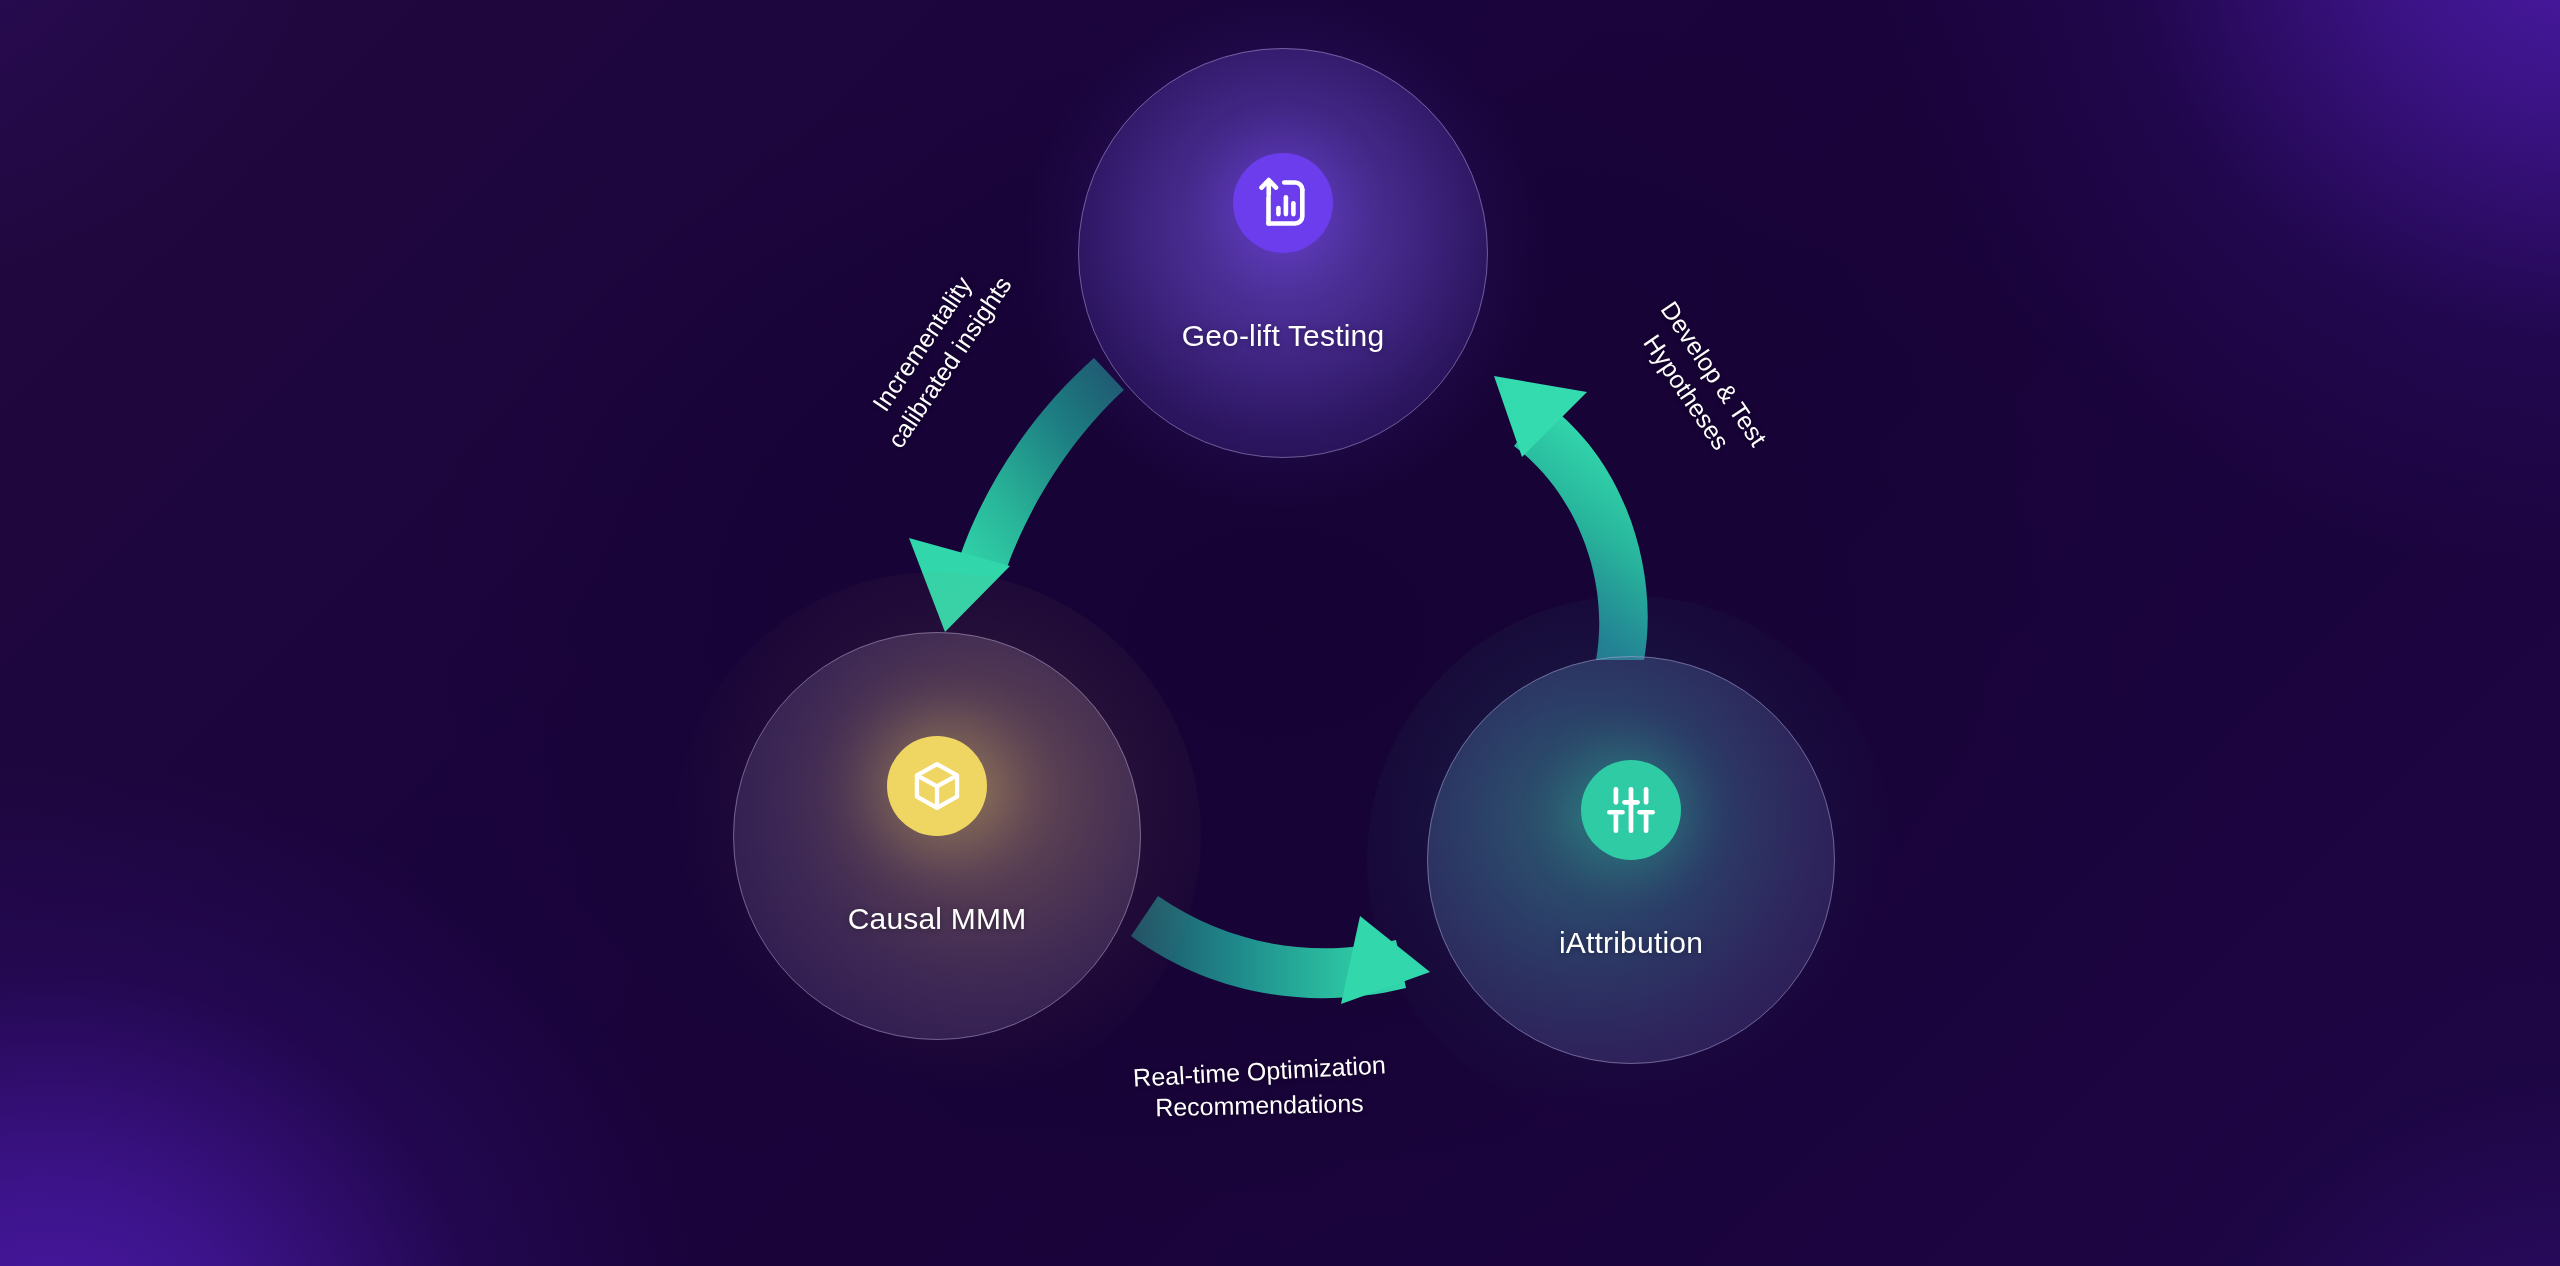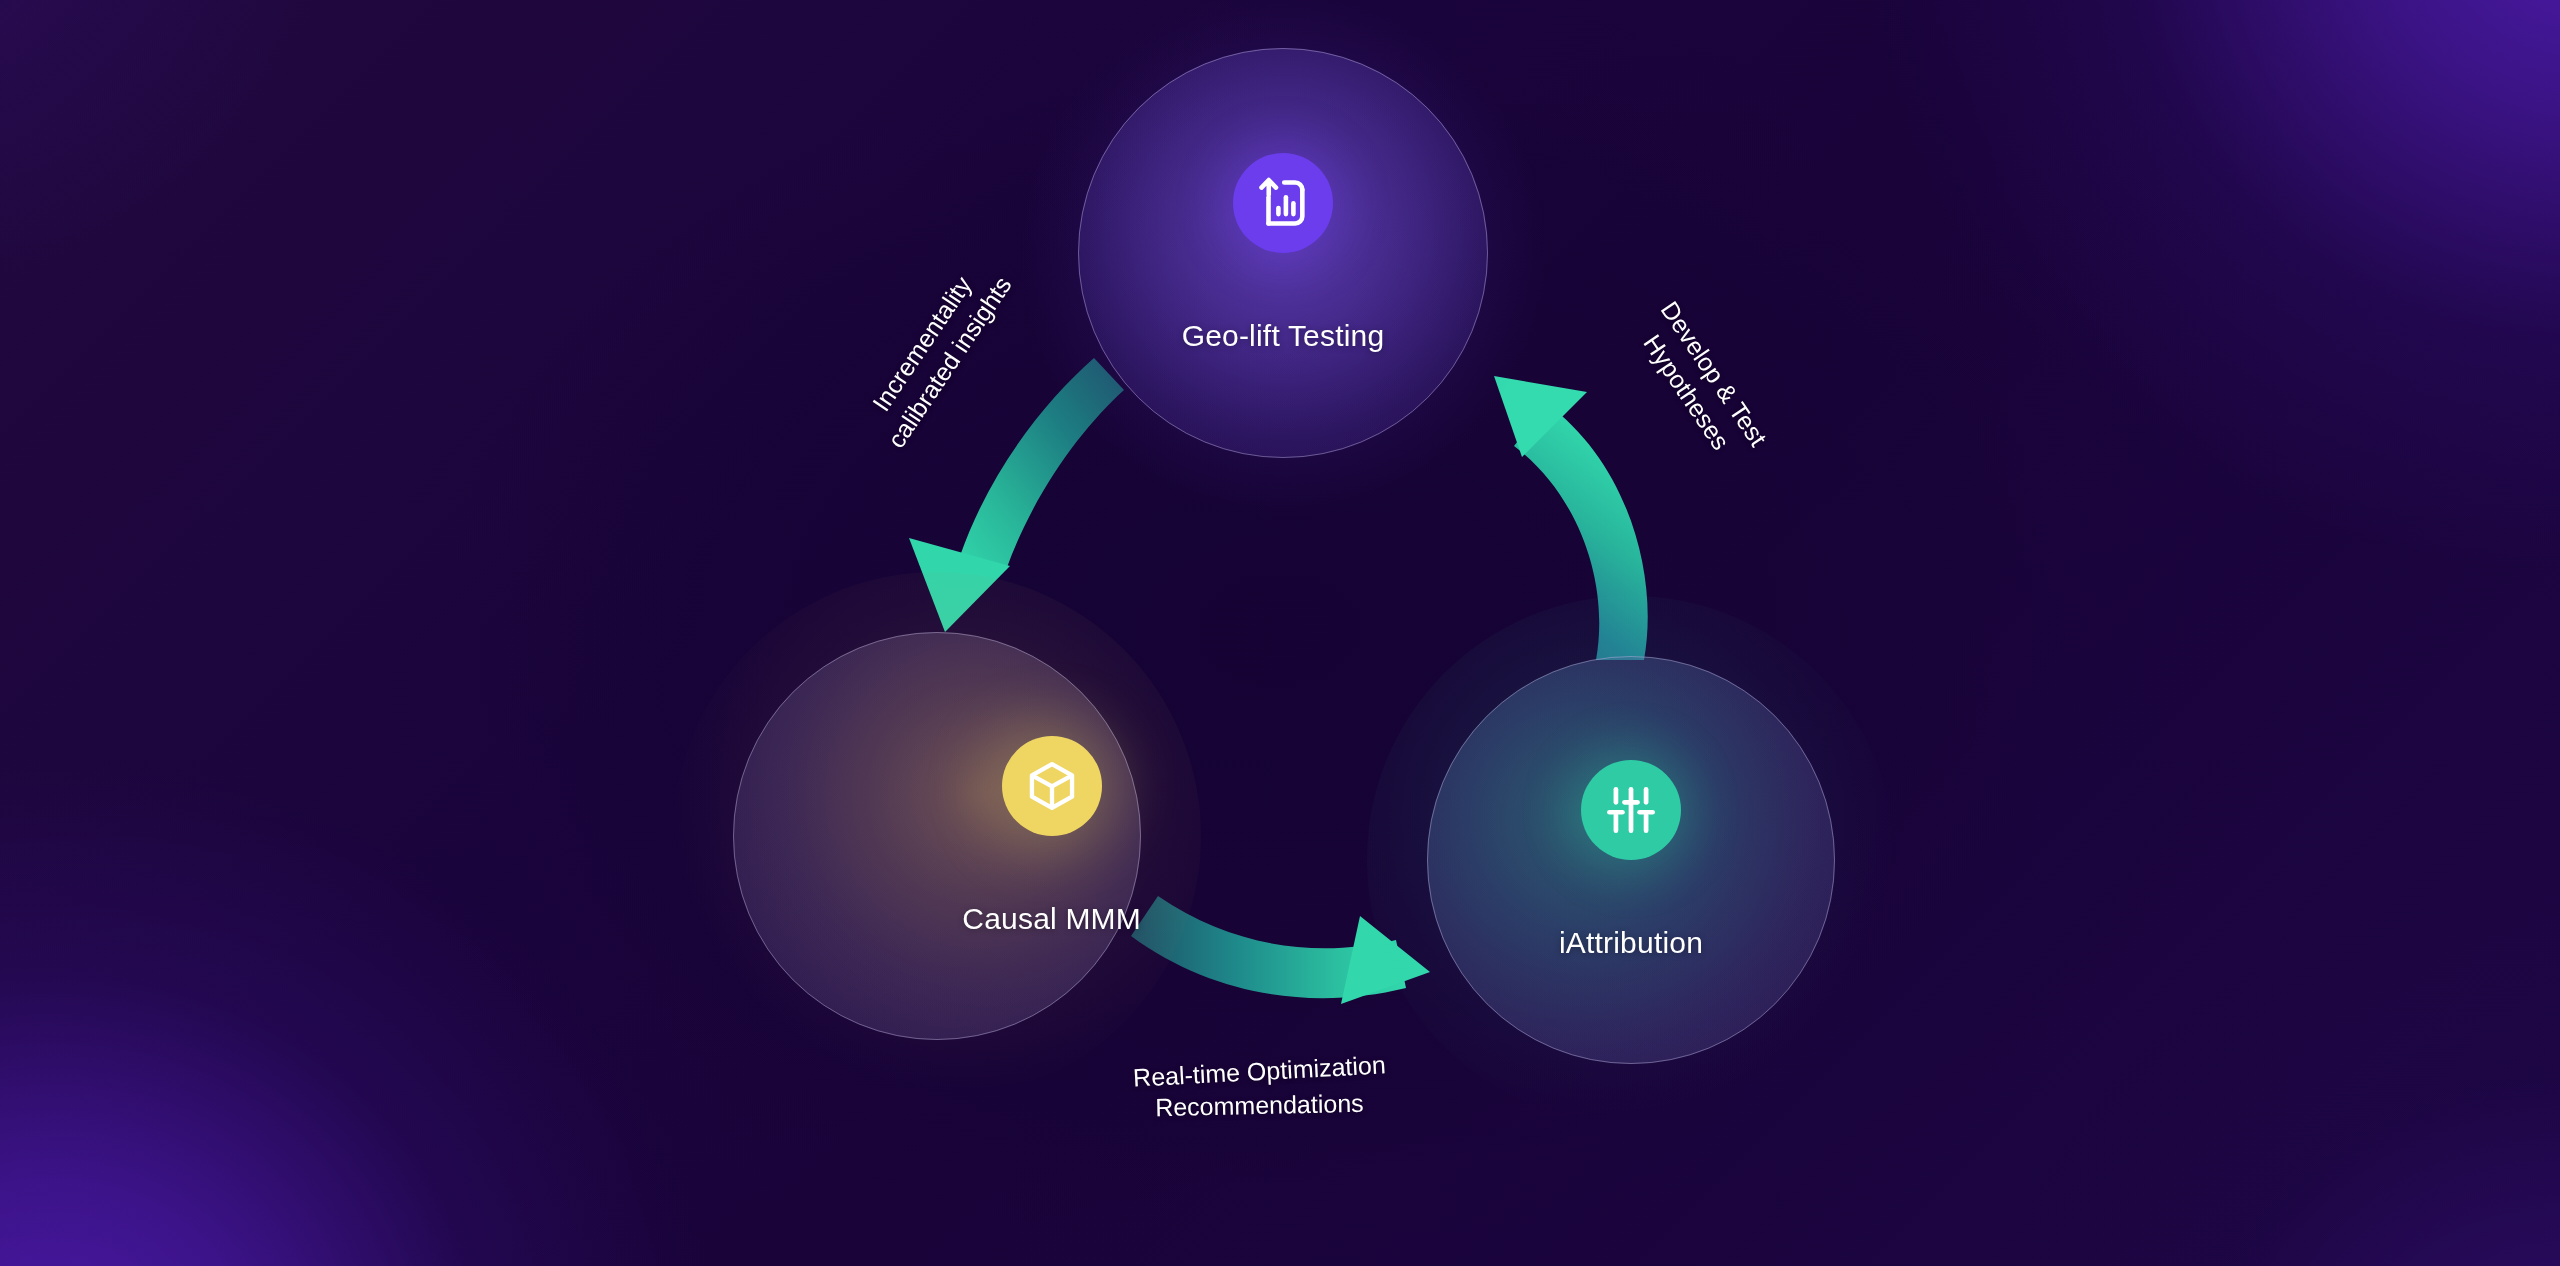--- a/index.html
+++ b/index.html
@@ -97,21 +97,20 @@
     left: -60px; top: -60px; width: 530px; height: 530px;
     background: radial-gradient(circle, rgba(112,72,232,0.30) 0%, rgba(92,56,200,0.13) 45%, rgba(92,56,200,0) 70%);
   }
 
   
   #node-mmm {
     left: 733px; top: 632px;
     width: 408px; height: 408px;
     background:
       radial-gradient(circle at 62% 40%, rgba(176,140,122,0.42) 0%, rgba(132,106,128,0.38) 32%, rgba(104,86,140,0.34) 60%, rgba(88,72,130,0.26) 100%);
-    align-items: flex-end;
   }
   #node-mmm .node-glow {
     left: -60px; top: -60px; width: 528px; height: 528px;
     background: radial-gradient(circle at 56% 42%, rgba(222,182,96,0.17) 0%, rgba(180,140,90,0.07) 42%, rgba(180,140,90,0) 70%);
   }
 
   
   #node-iattr {
     left: 1427px; top: 656px;
     width: 408px; height: 408px;

